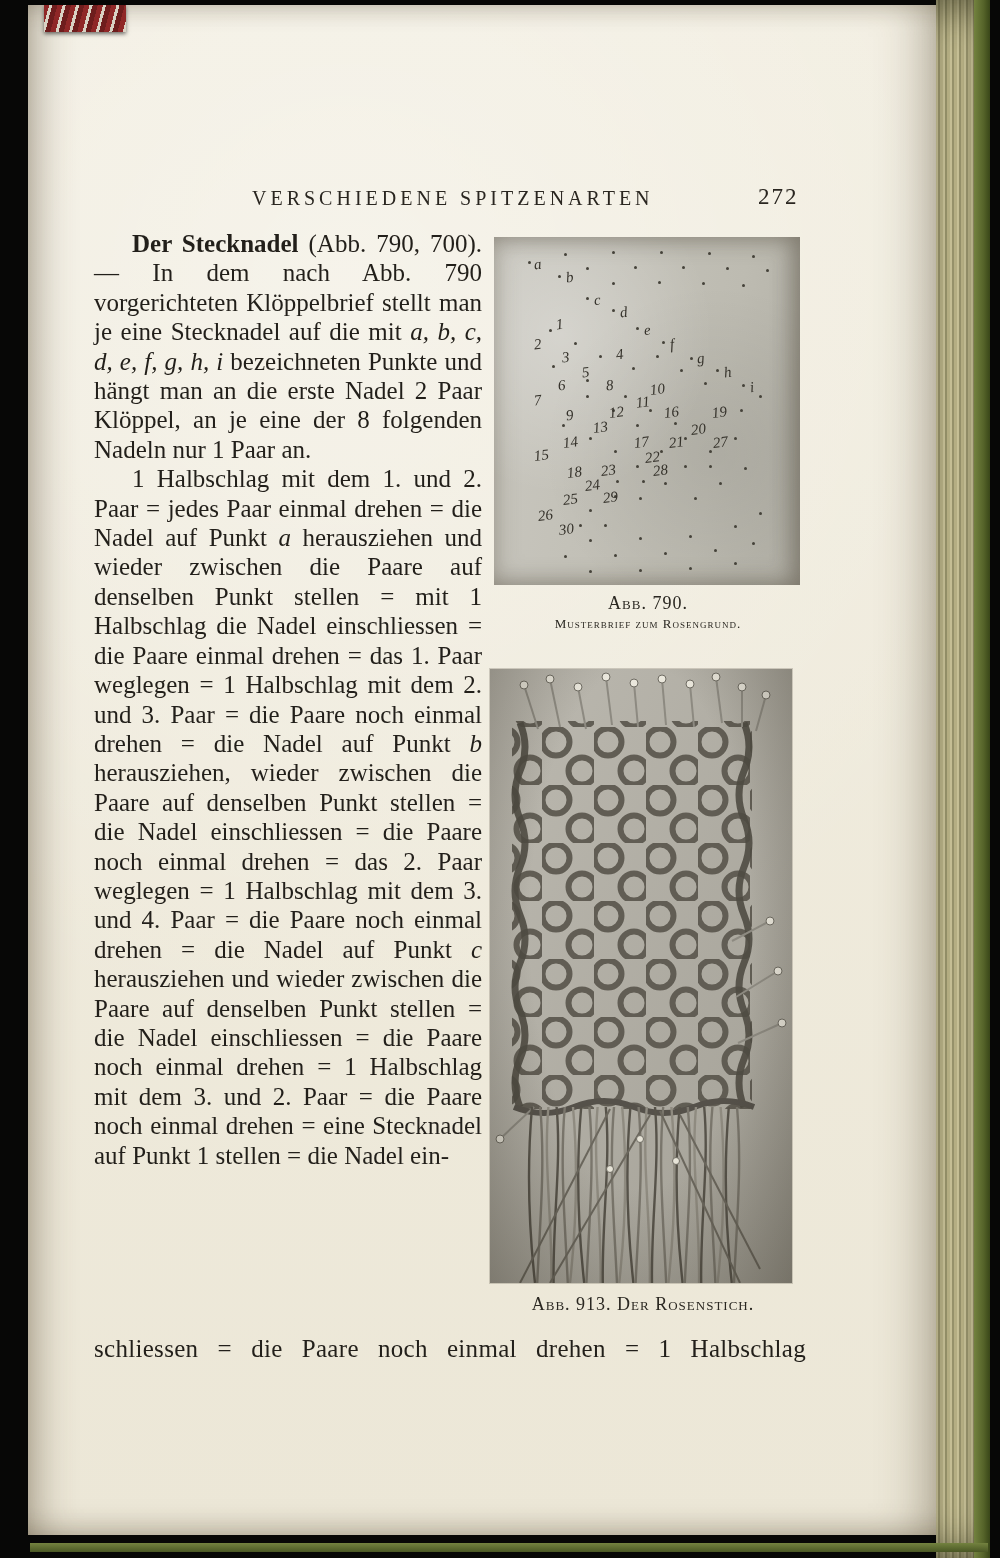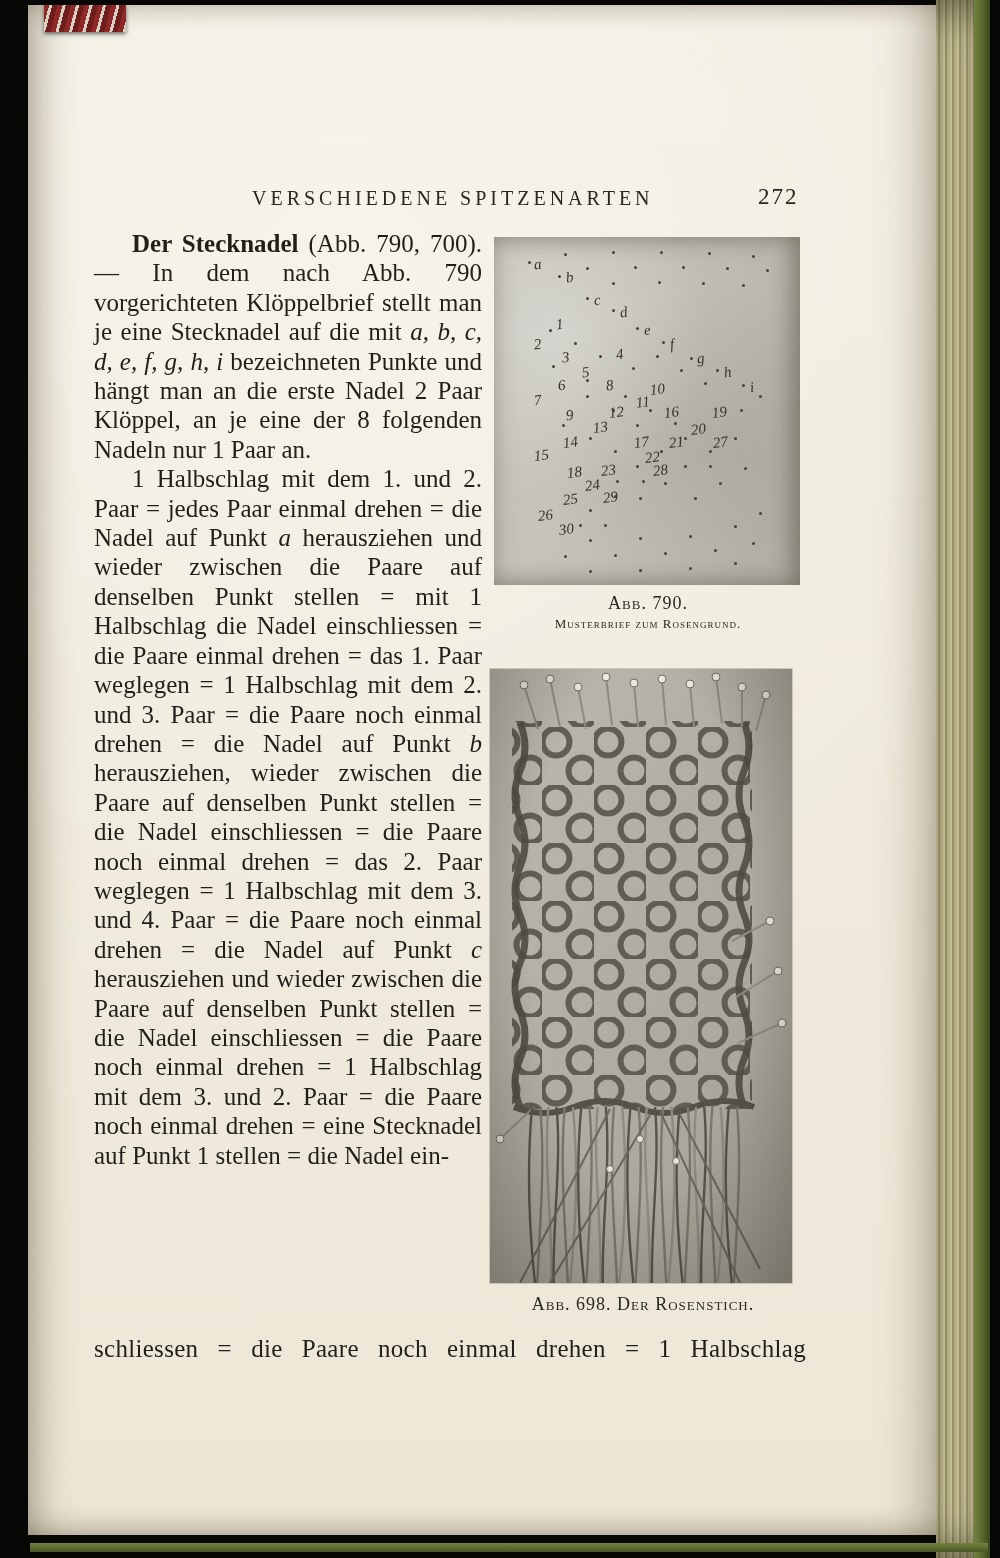--- a/index.html
+++ b/index.html
@@ -305,21 +305,21 @@
         <path d="M30 614 L120 440" stroke="#6b675d" stroke-width="2" fill="none"></path>
         <path d="M60 614 L160 446" stroke="#6b675d" stroke-width="2" fill="none"></path>
         <path d="M250 614 L170 442" stroke="#6b675d" stroke-width="2" fill="none"></path>
         <path d="M270 600 L190 446" stroke="#6b675d" stroke-width="2" fill="none"></path>
         <circle cx="150" cy="470" r="3.5" fill="#e6e3d7" stroke="#6f6c63" stroke-width="1"></circle>
         <circle cx="186" cy="492" r="3.5" fill="#e6e3d7" stroke="#6f6c63" stroke-width="1"></circle>
         <circle cx="120" cy="500" r="3.5" fill="#e6e3d7" stroke="#6f6c63" stroke-width="1"></circle>
       </svg>
     <div class="photo-vignette"></div>
   </div>
-  <div class="fig791-caption">Abb. 698. Der Rosenstich.</div>
+  <div class="fig791-caption">Abb. 913. Der Rosenstich.</div>
 
   <div class="bottom-line">schliessen = die Paare noch einmal drehen = 1 Halbschlag</div>
 
 </div>
 
 <div class="page-stack-edge"></div>
 <div class="cover-edge"></div>
 <div class="cover-bottom"></div>
 
 </body></html>

